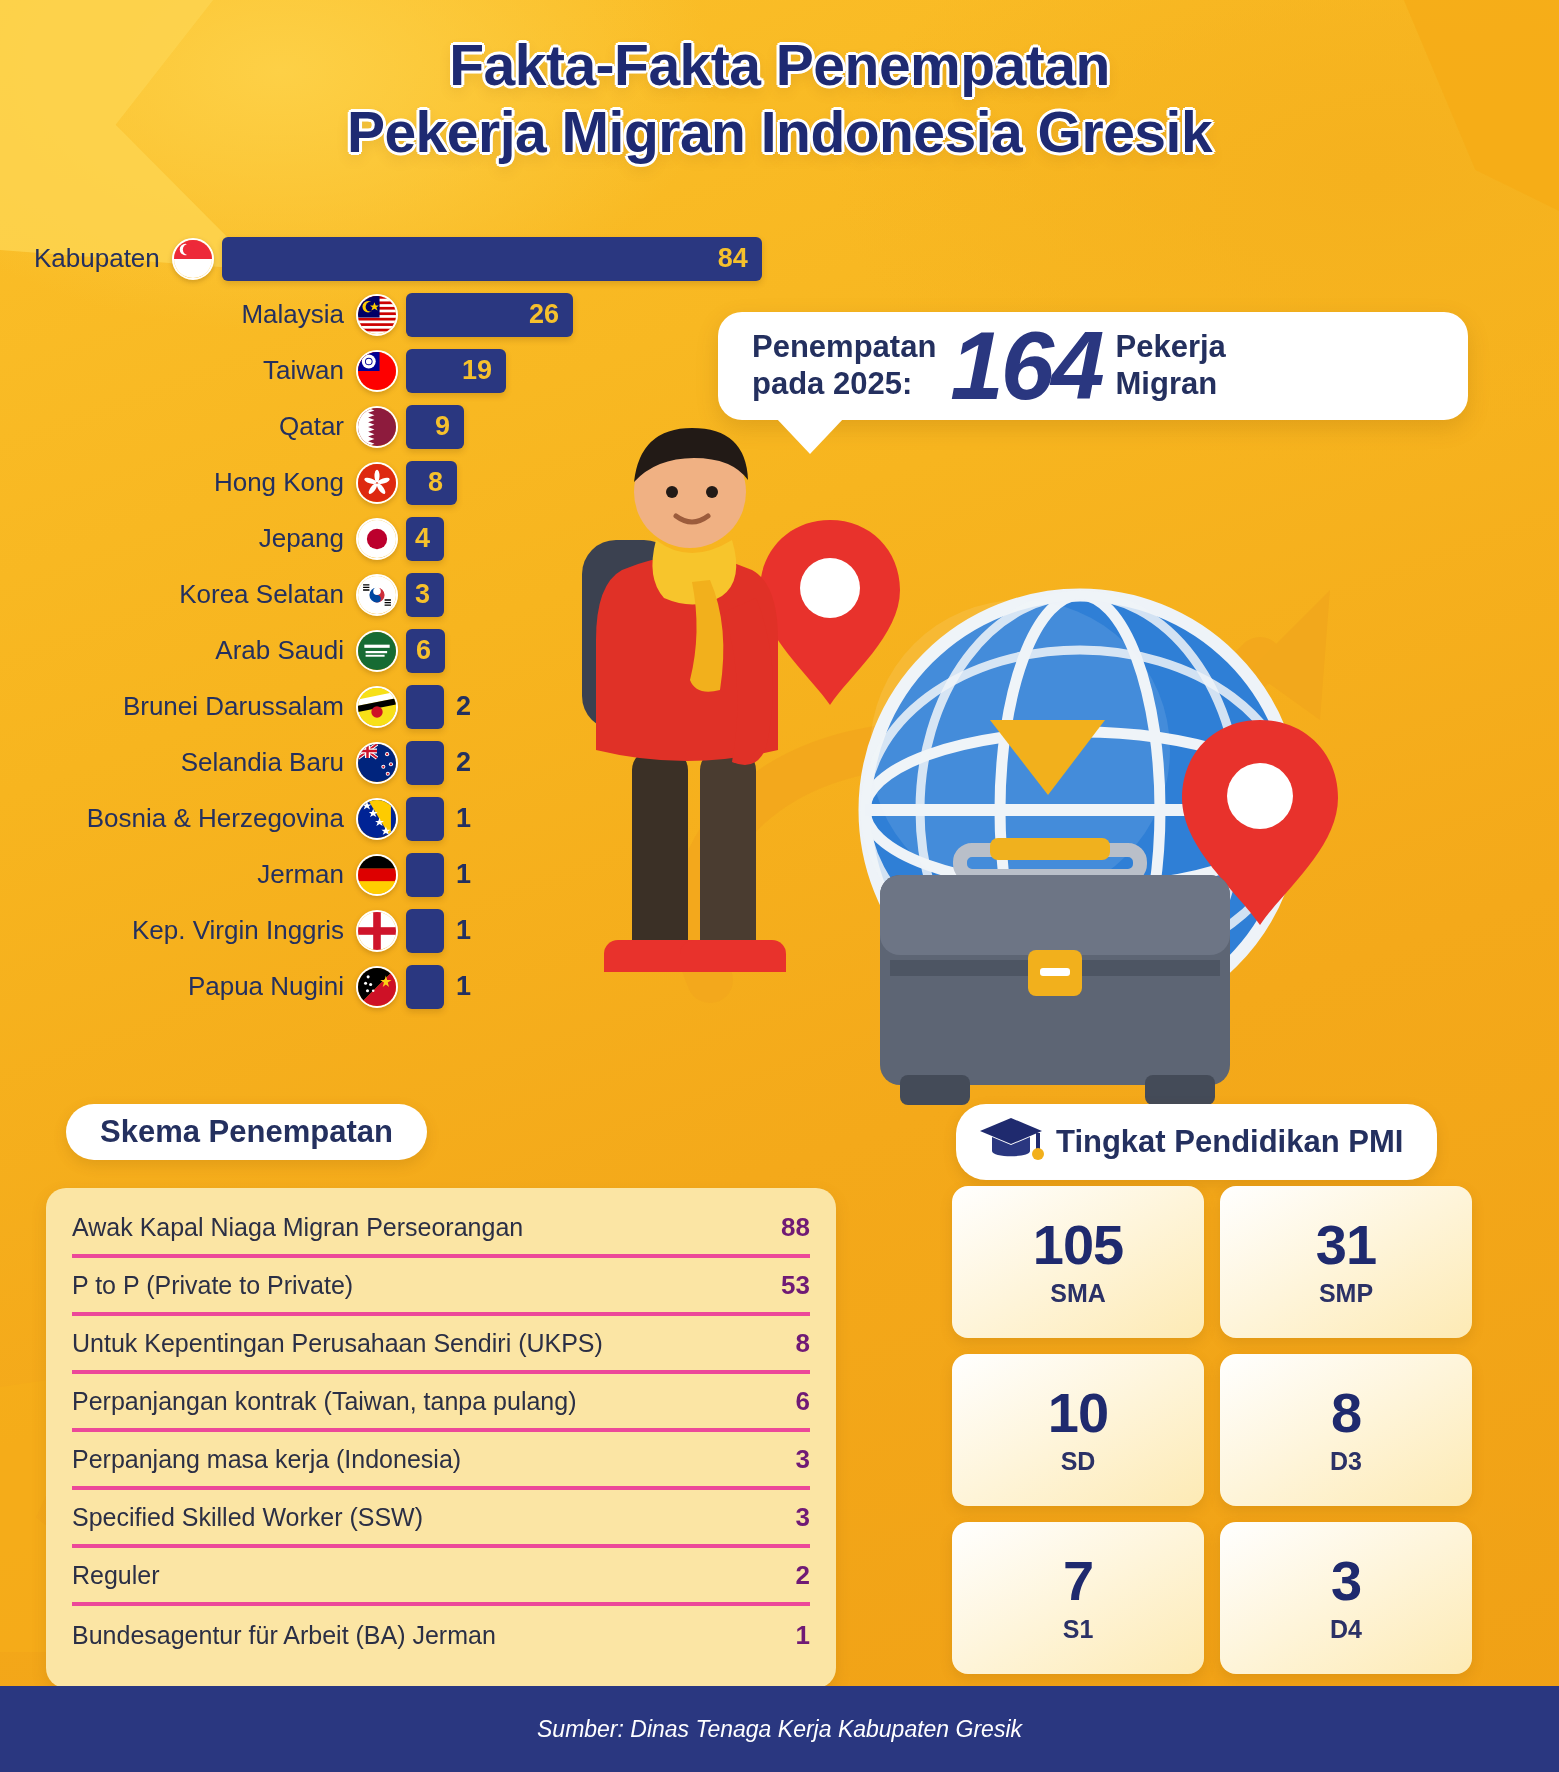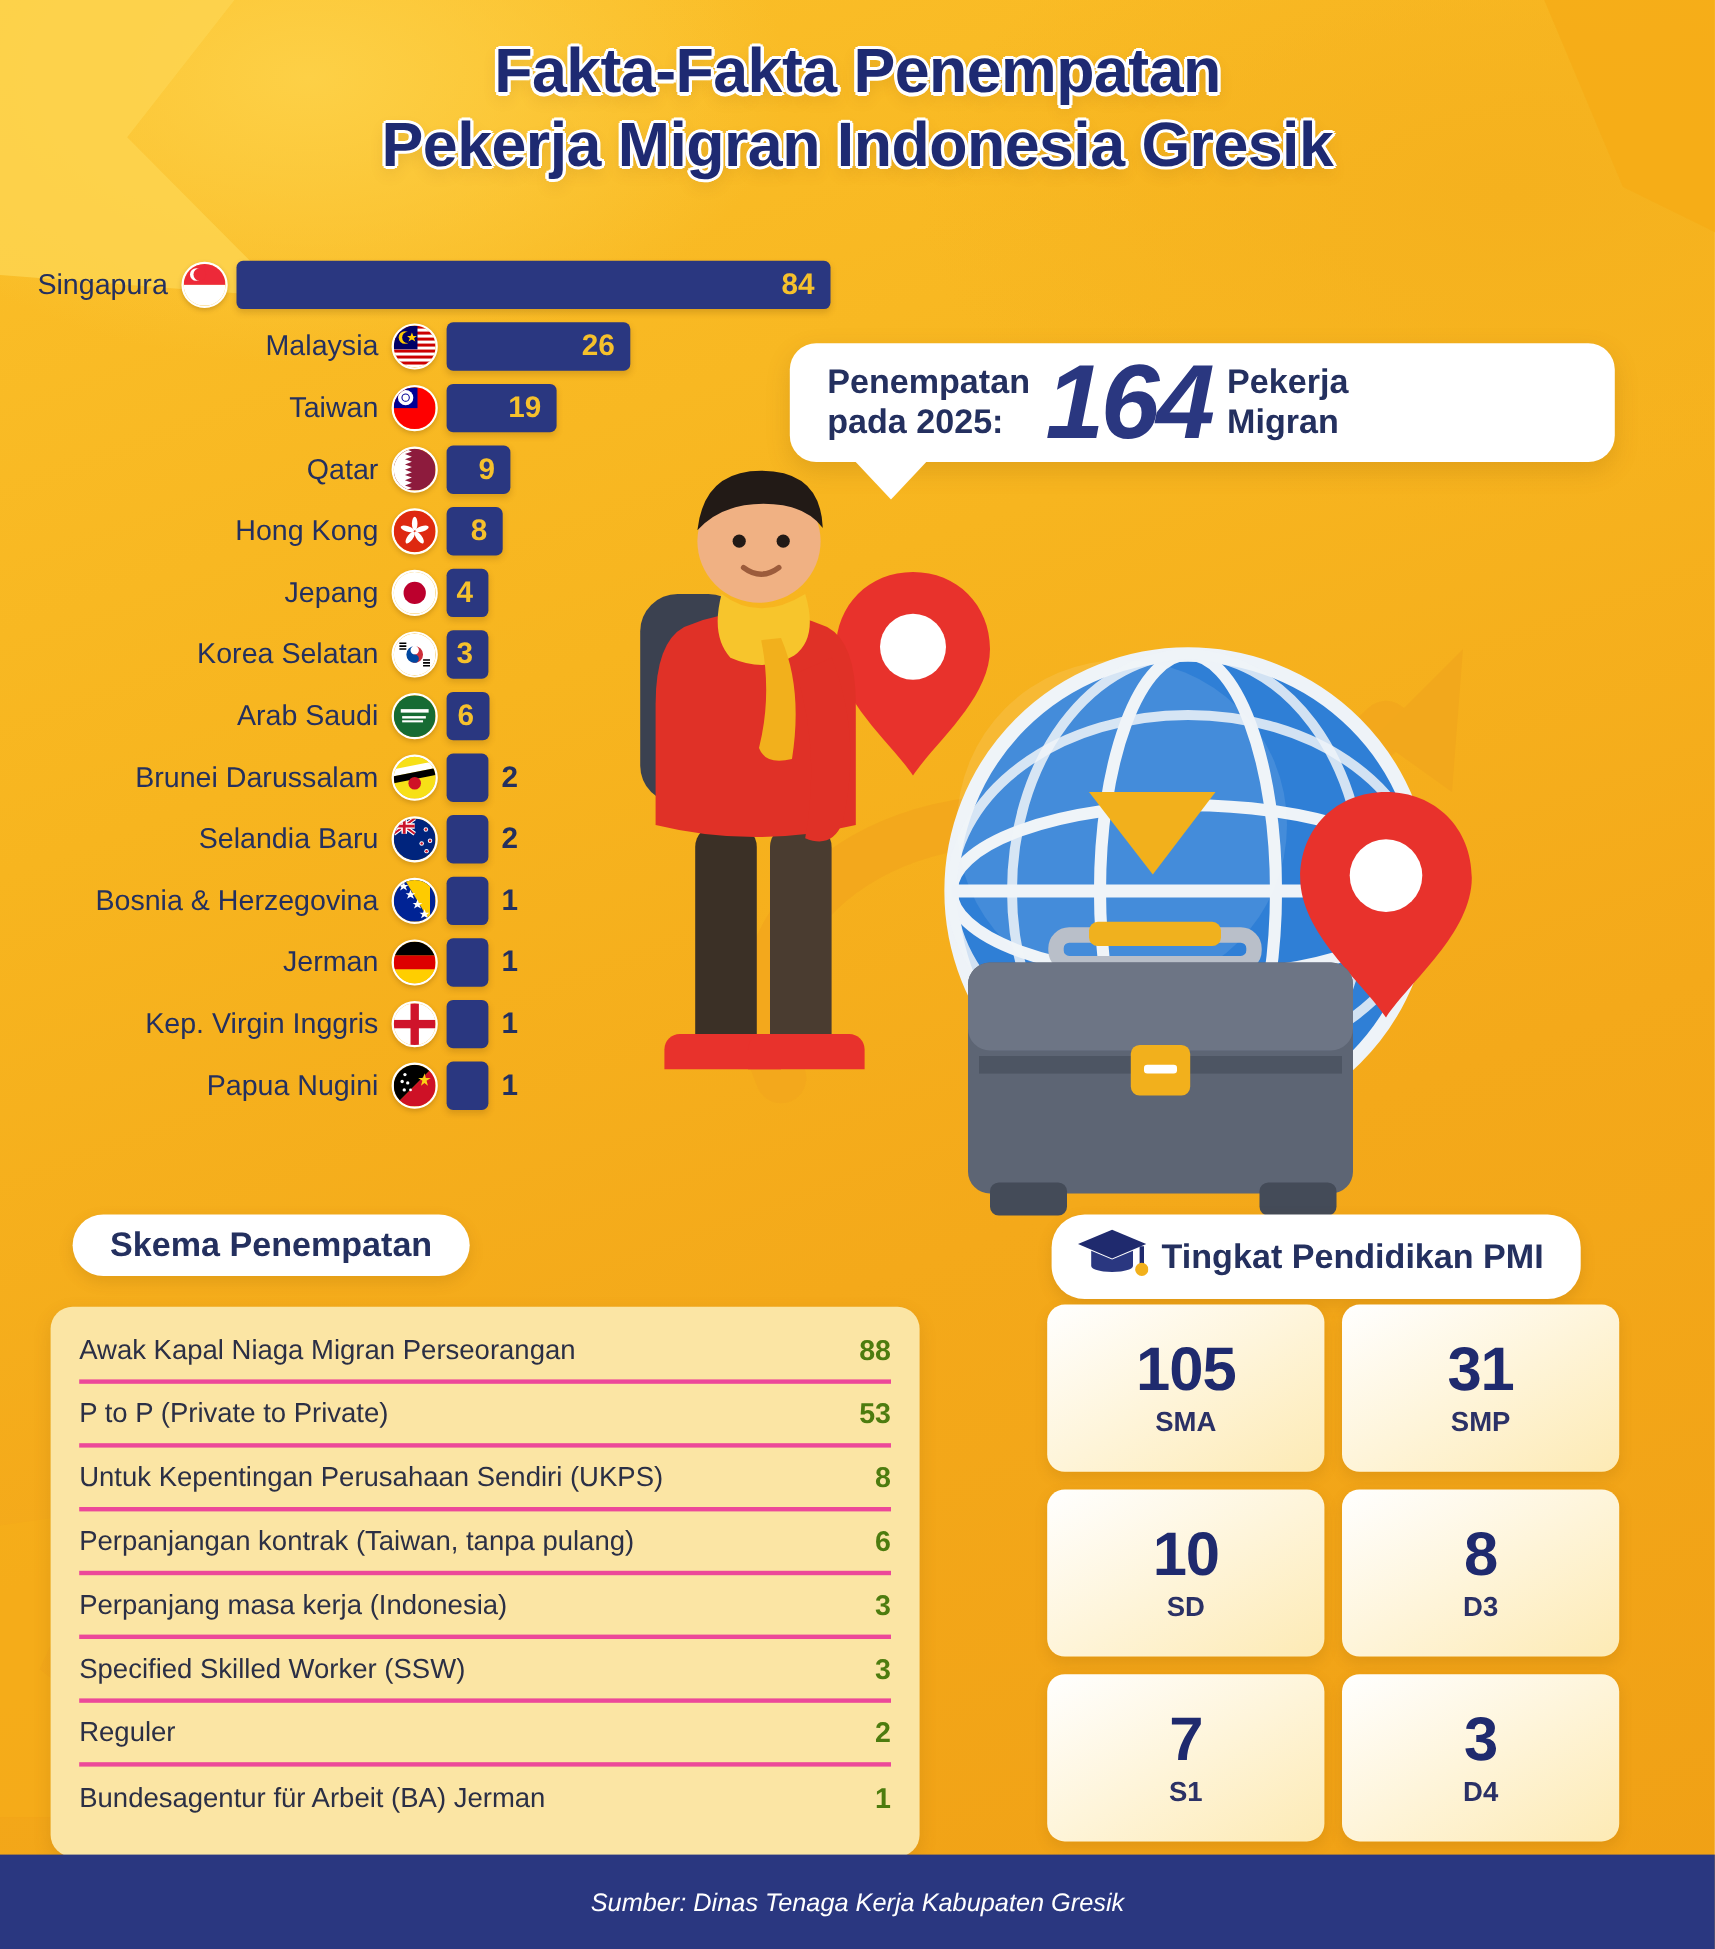--- a/index.html
+++ b/index.html
@@ -131,21 +131,21 @@
     background: #fbe5a4; border-radius: 20px;
     box-shadow: 0 6px 16px rgba(120,70,0,.14);
     padding: 12px 26px;
   }
   .skema-row {
     display: flex; align-items: center; justify-content: space-between;
     height: 58px; border-bottom: 4px solid #ec4899;
     font-size: 25px; color: #2b2f45;
   }
   .skema-row:last-child { border-bottom: none; }
-  .skema-val { font-weight: bold; font-size: 26px; color: #4d7c0f; }
+  .skema-val { font-weight: bold; font-size: 26px; color: #701a75; }
 
   
   .edu-grid {
     position: absolute; top: 1186px; left: 952px; width: 520px;
     display: grid; grid-template-columns: 1fr 1fr; gap: 16px;
   }
   .edu-cell {
     height: 152px; border-radius: 16px;
     background: linear-gradient(150deg, #ffffff 0%, #fdeab4 100%);
     box-shadow: 0 5px 13px rgba(120,70,0,.14);
@@ -172,21 +172,21 @@
 
   <div class="header">
     <h1>
       <span>Fakta-Fakta Penempatan</span><br>
       <span>Pekerja Migran Indonesia Gresik</span>
     </h1>
   </div>
 
   <div class="chart" id="chart">
       <div class="bar-row">
-        <div class="bar-label">Singapura</div>
+        <div class="bar-label">Kabupaten</div>
         <div class="flag">
           <svg viewBox="0 0 60 60">
             <rect width="60" height="30" fill="#ed2939"></rect>
             <rect y="30" width="60" height="30" fill="#fff"></rect>
             <circle cx="18" cy="15" r="9" fill="#fff"></circle>
             <circle cx="23" cy="15" r="9" fill="#ed2939"></circle>
           </svg>
         </div>
         <div class="bar-wrap">
           <div class="bar" style="width:540px">

